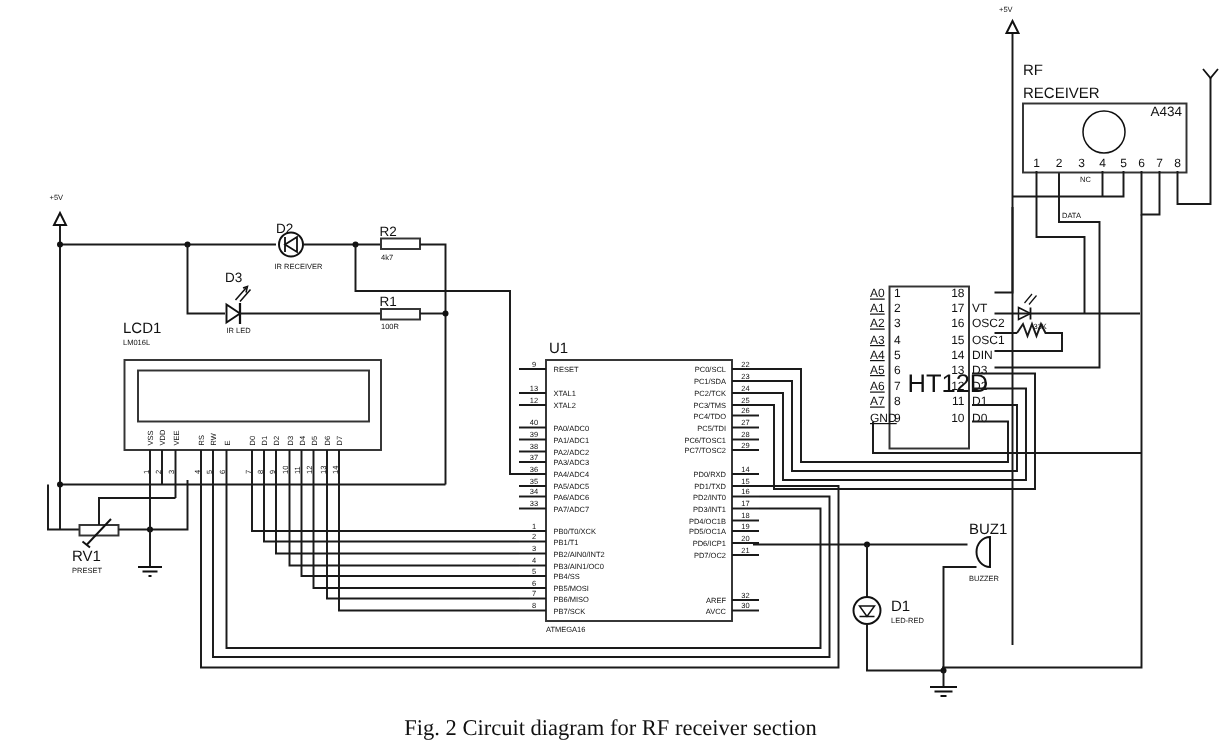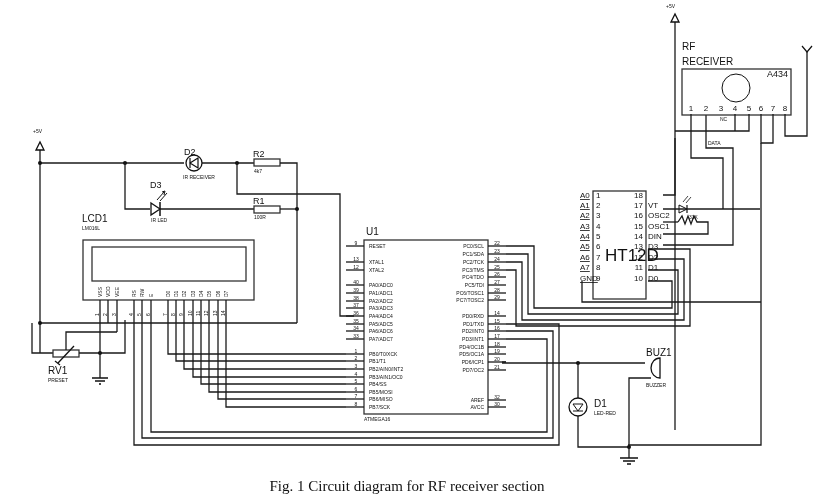--- a/index.html
+++ b/index.html
@@ -372,13 +372,13 @@
     <text class="lbl sm" x="594" y="415">LED-RED</text>
     <path class="w" d="M578 416 L578 447 L629 447"></path>
   </g>
   <circle class="dot" cx="629" cy="447" r="2"></circle>
   <path class="w" d="M629 447 L629 458"></path>
   <g>
     <path d="M620 458 L638 458 M623 461 L635 461 M627 464 L631 464" stroke="#111" stroke-width="1.3"></path>
   </g>
 </svg>
 
-<div class="caption">Fig. 1 Circuit diagram for RF receiver section</div>
+<div class="caption">Fig. 2 Circuit diagram for RF receiver section</div>
 
 </body></html>

